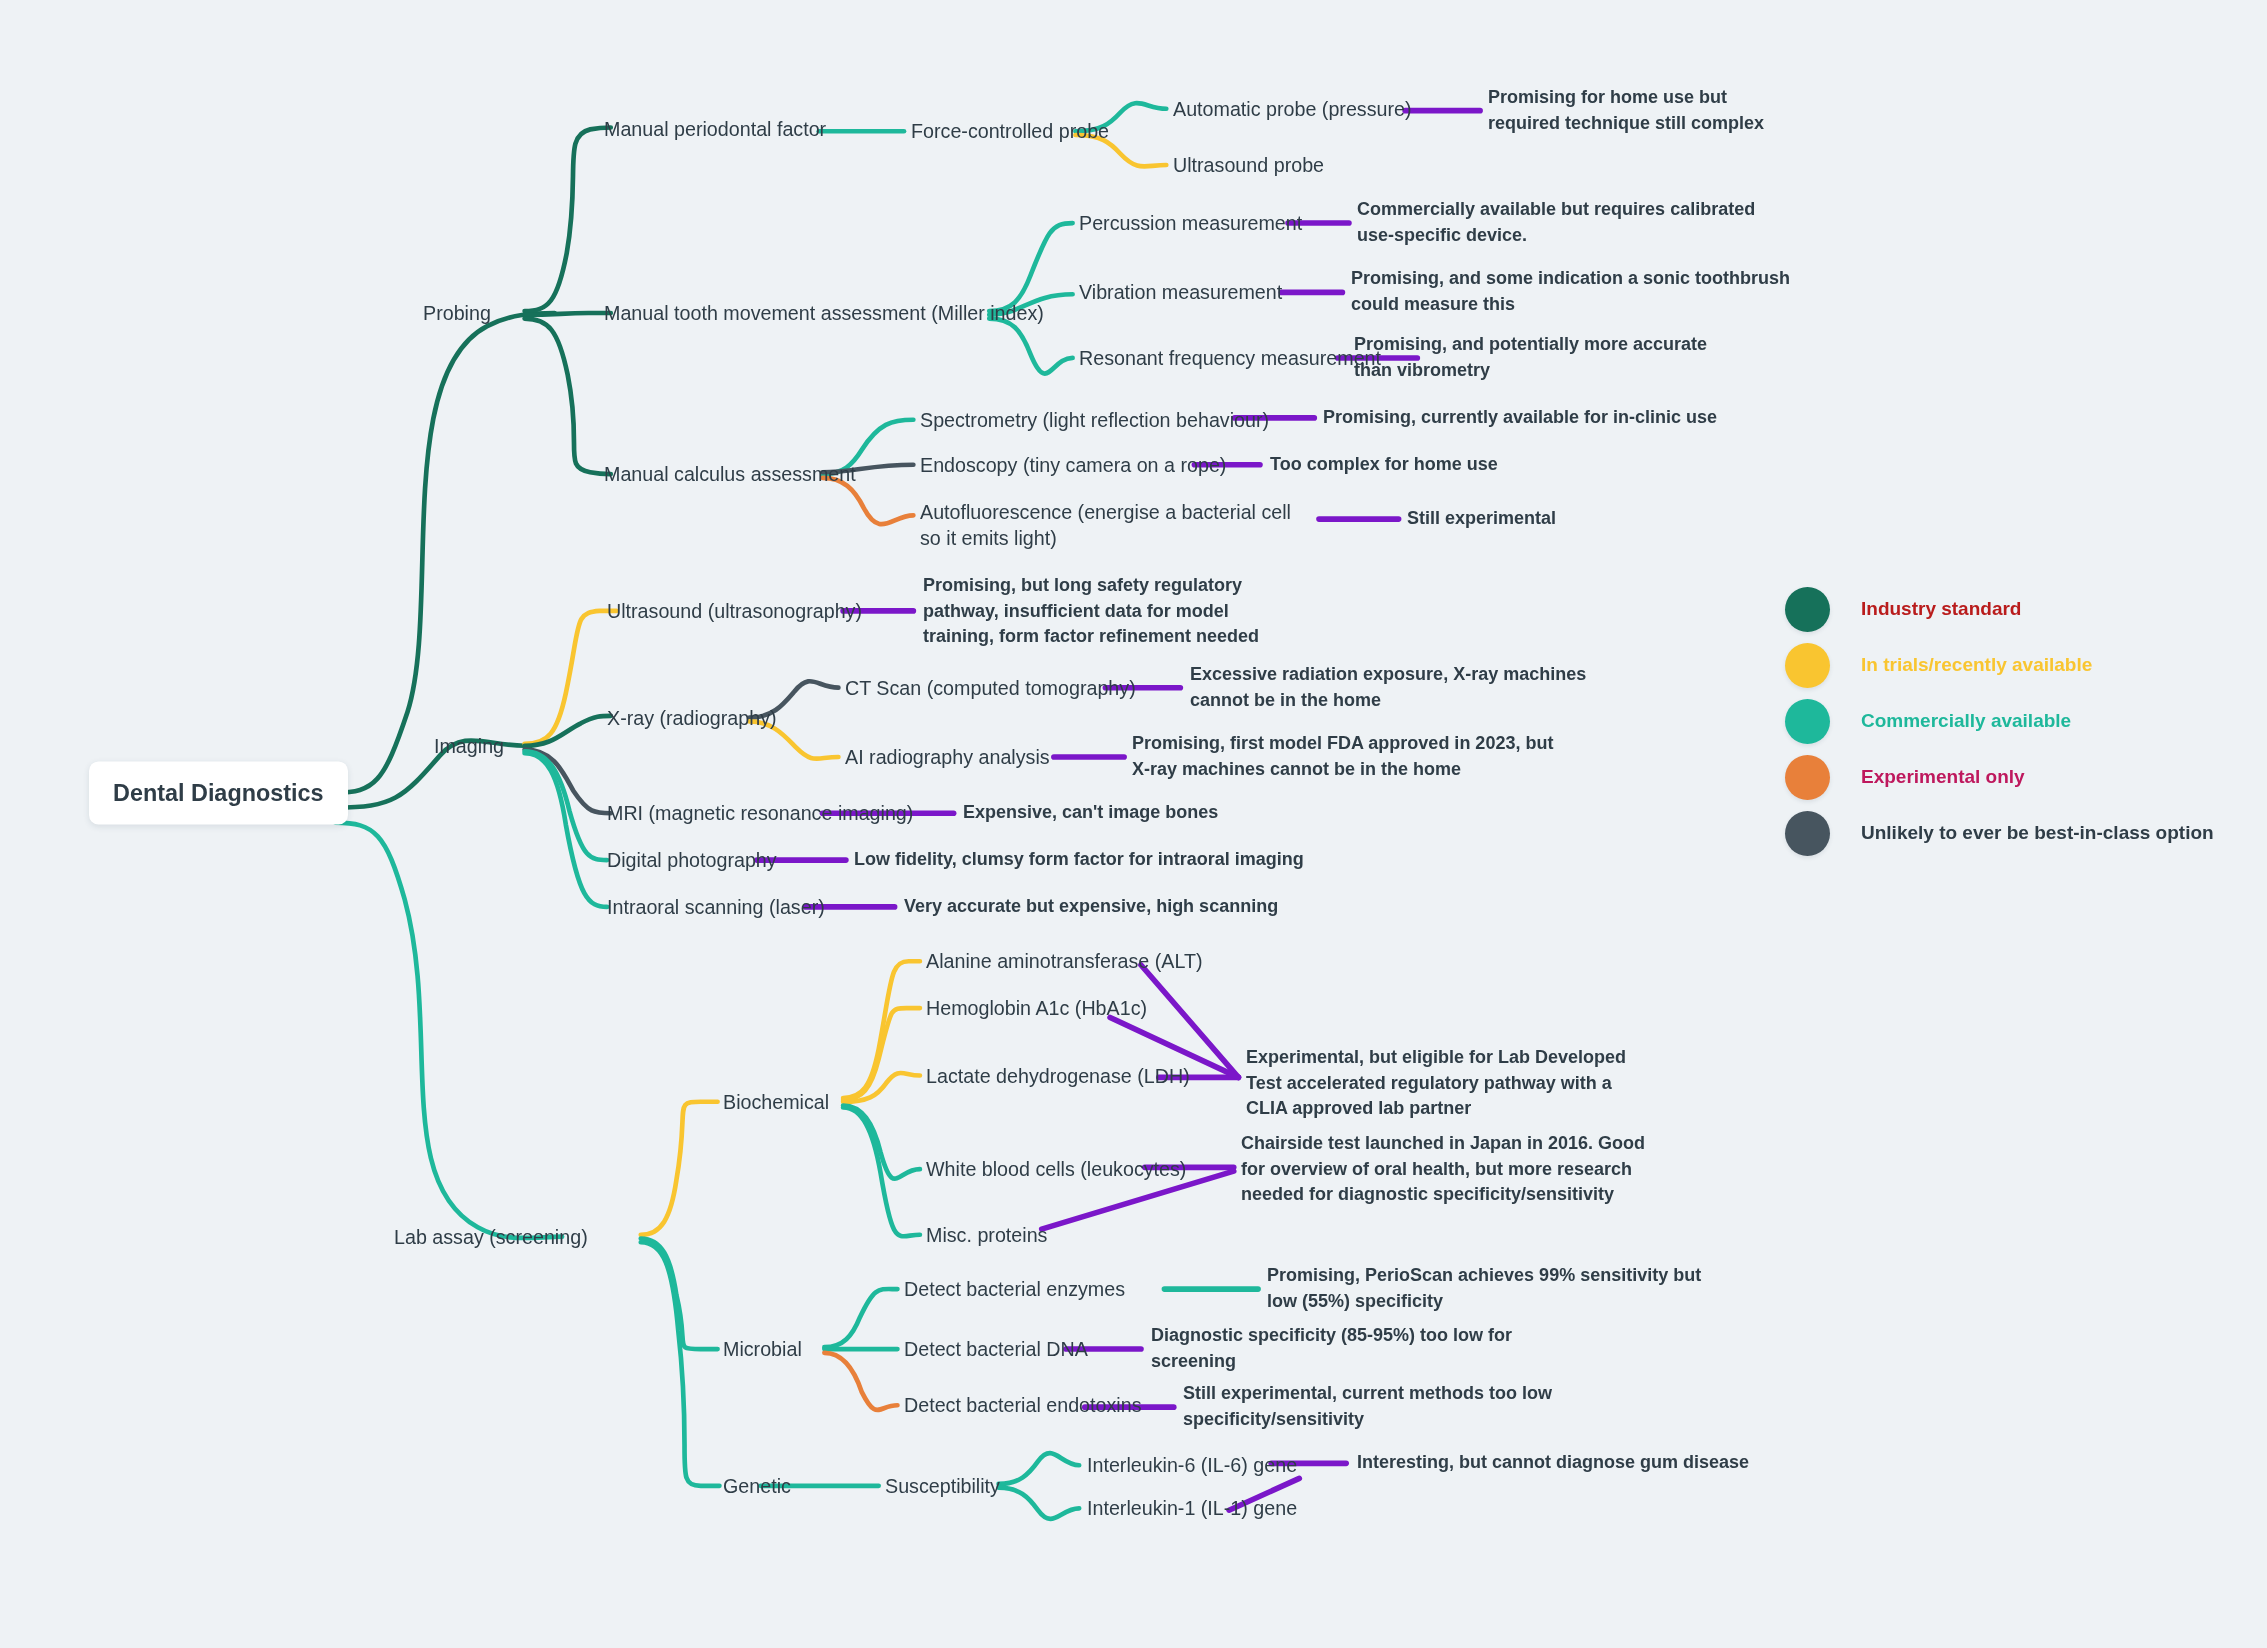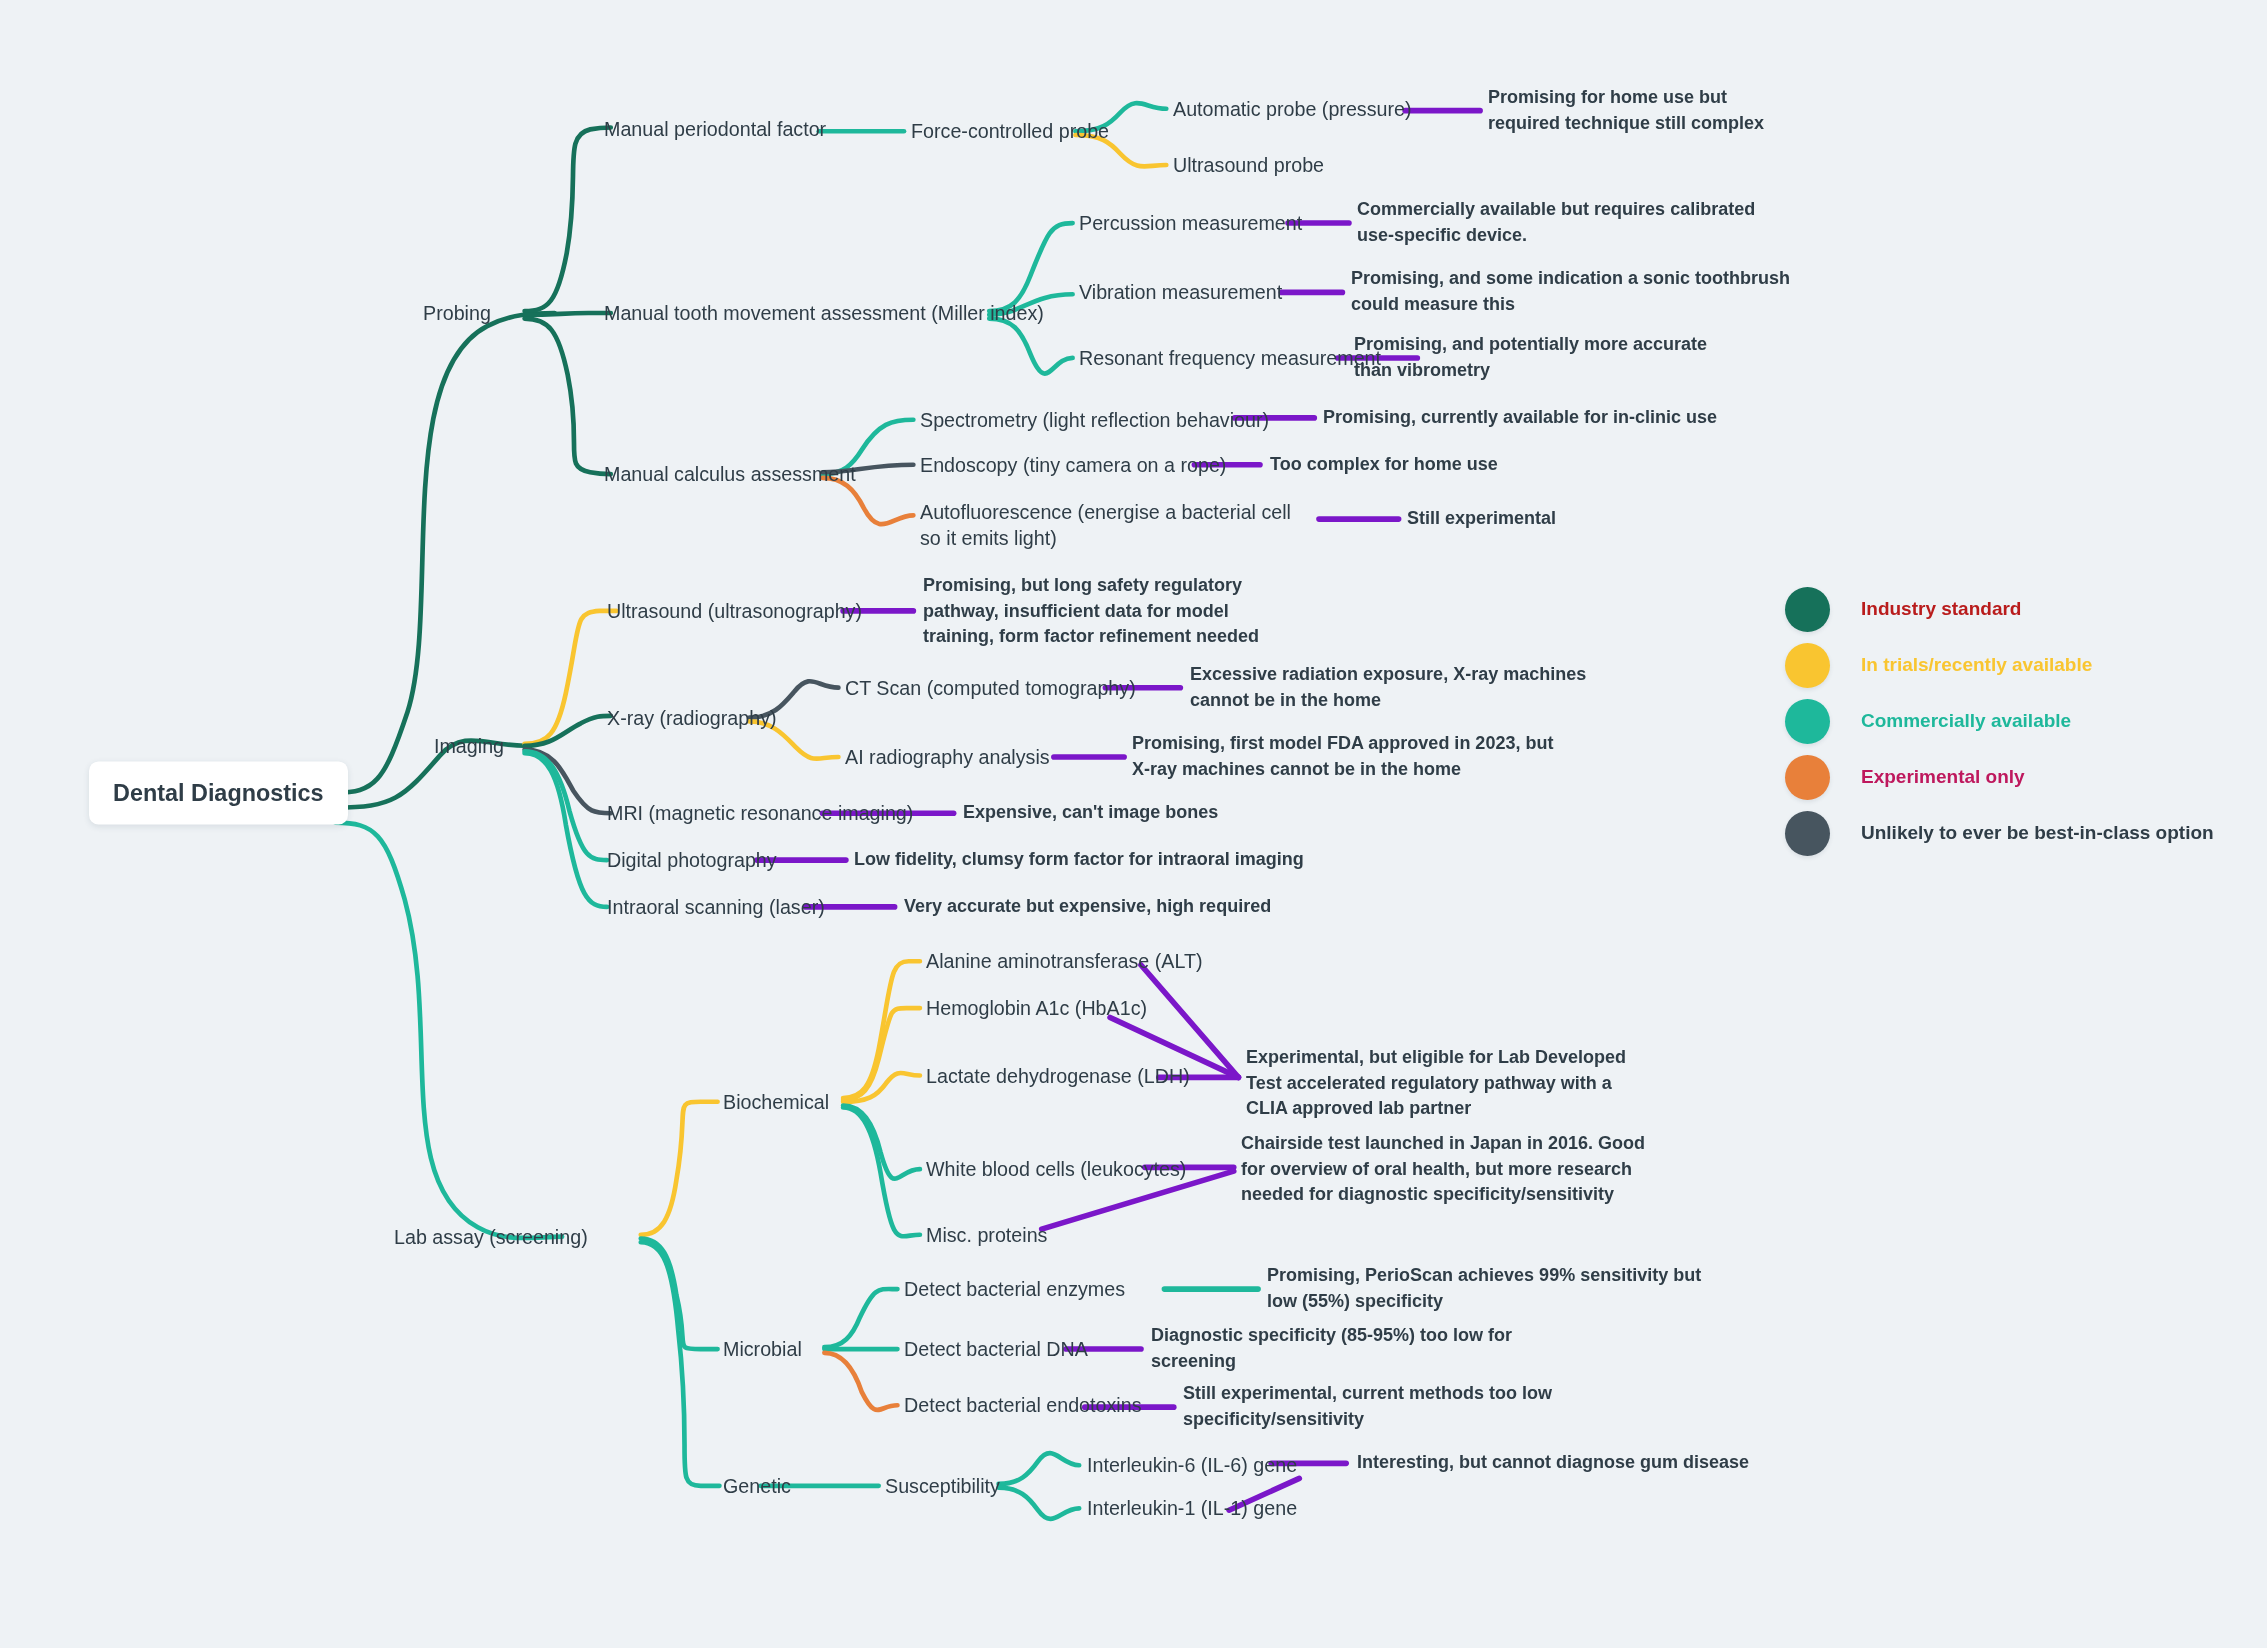--- a/index.html
+++ b/index.html
@@ -214,21 +214,21 @@
   <div class="node" style="left:845px; top:757px;">AI radiography analysis</div>
   <div class="annot" style="left:1132px; top:757px; width:431px;">Promising, first model FDA approved in 2023, but X-ray machines cannot be in the home</div>
 
   <div class="node" style="left:607px; top:813px;">MRI (magnetic resonance imaging)</div>
   <div class="annot" style="left:963px; top:813px; width:375px;">Expensive, can't image bones</div>
 
   <div class="node" style="left:607px; top:860px;">Digital photography</div>
   <div class="annot" style="left:854px; top:860px; width:581px;">Low fidelity, clumsy form factor for intraoral imaging</div>
 
   <div class="node" style="left:607px; top:907px;">Intraoral scanning (laser)</div>
-  <div class="annot" style="left:904px; top:907px; width:543px;">Very accurate but expensive, high required</div>
+  <div class="annot" style="left:904px; top:907px; width:543px;">Very accurate but expensive, high scanning</div>
 
   <div class="node" style="left:723px; top:1102px;">Biochemical</div>
   <div class="node" style="left:926px; top:961px;">Alanine aminotransferase (ALT)</div>
   <div class="node" style="left:926px; top:1008px;">Hemoglobin A1c (HbA1c)</div>
   <div class="node" style="left:926px; top:1076px;">Lactate dehydrogenase (LDH)</div>
   <div class="annot" style="left:1246px; top:1076px; width:394px;margin-top:7px;">Experimental, but eligible for Lab Developed Test accelerated regulatory pathway with a CLIA approved lab partner</div>
   <div class="node" style="left:926px; top:1169px;">White blood cells (leukocytes)</div>
   <div class="annot" style="left:1241px; top:1169px; width:422px;">Chairside test launched in Japan in 2016. Good for overview of oral health, but more research needed for diagnostic specificity/sensitivity</div>
   <div class="node" style="left:926px; top:1235px;">Misc. proteins</div>
 

